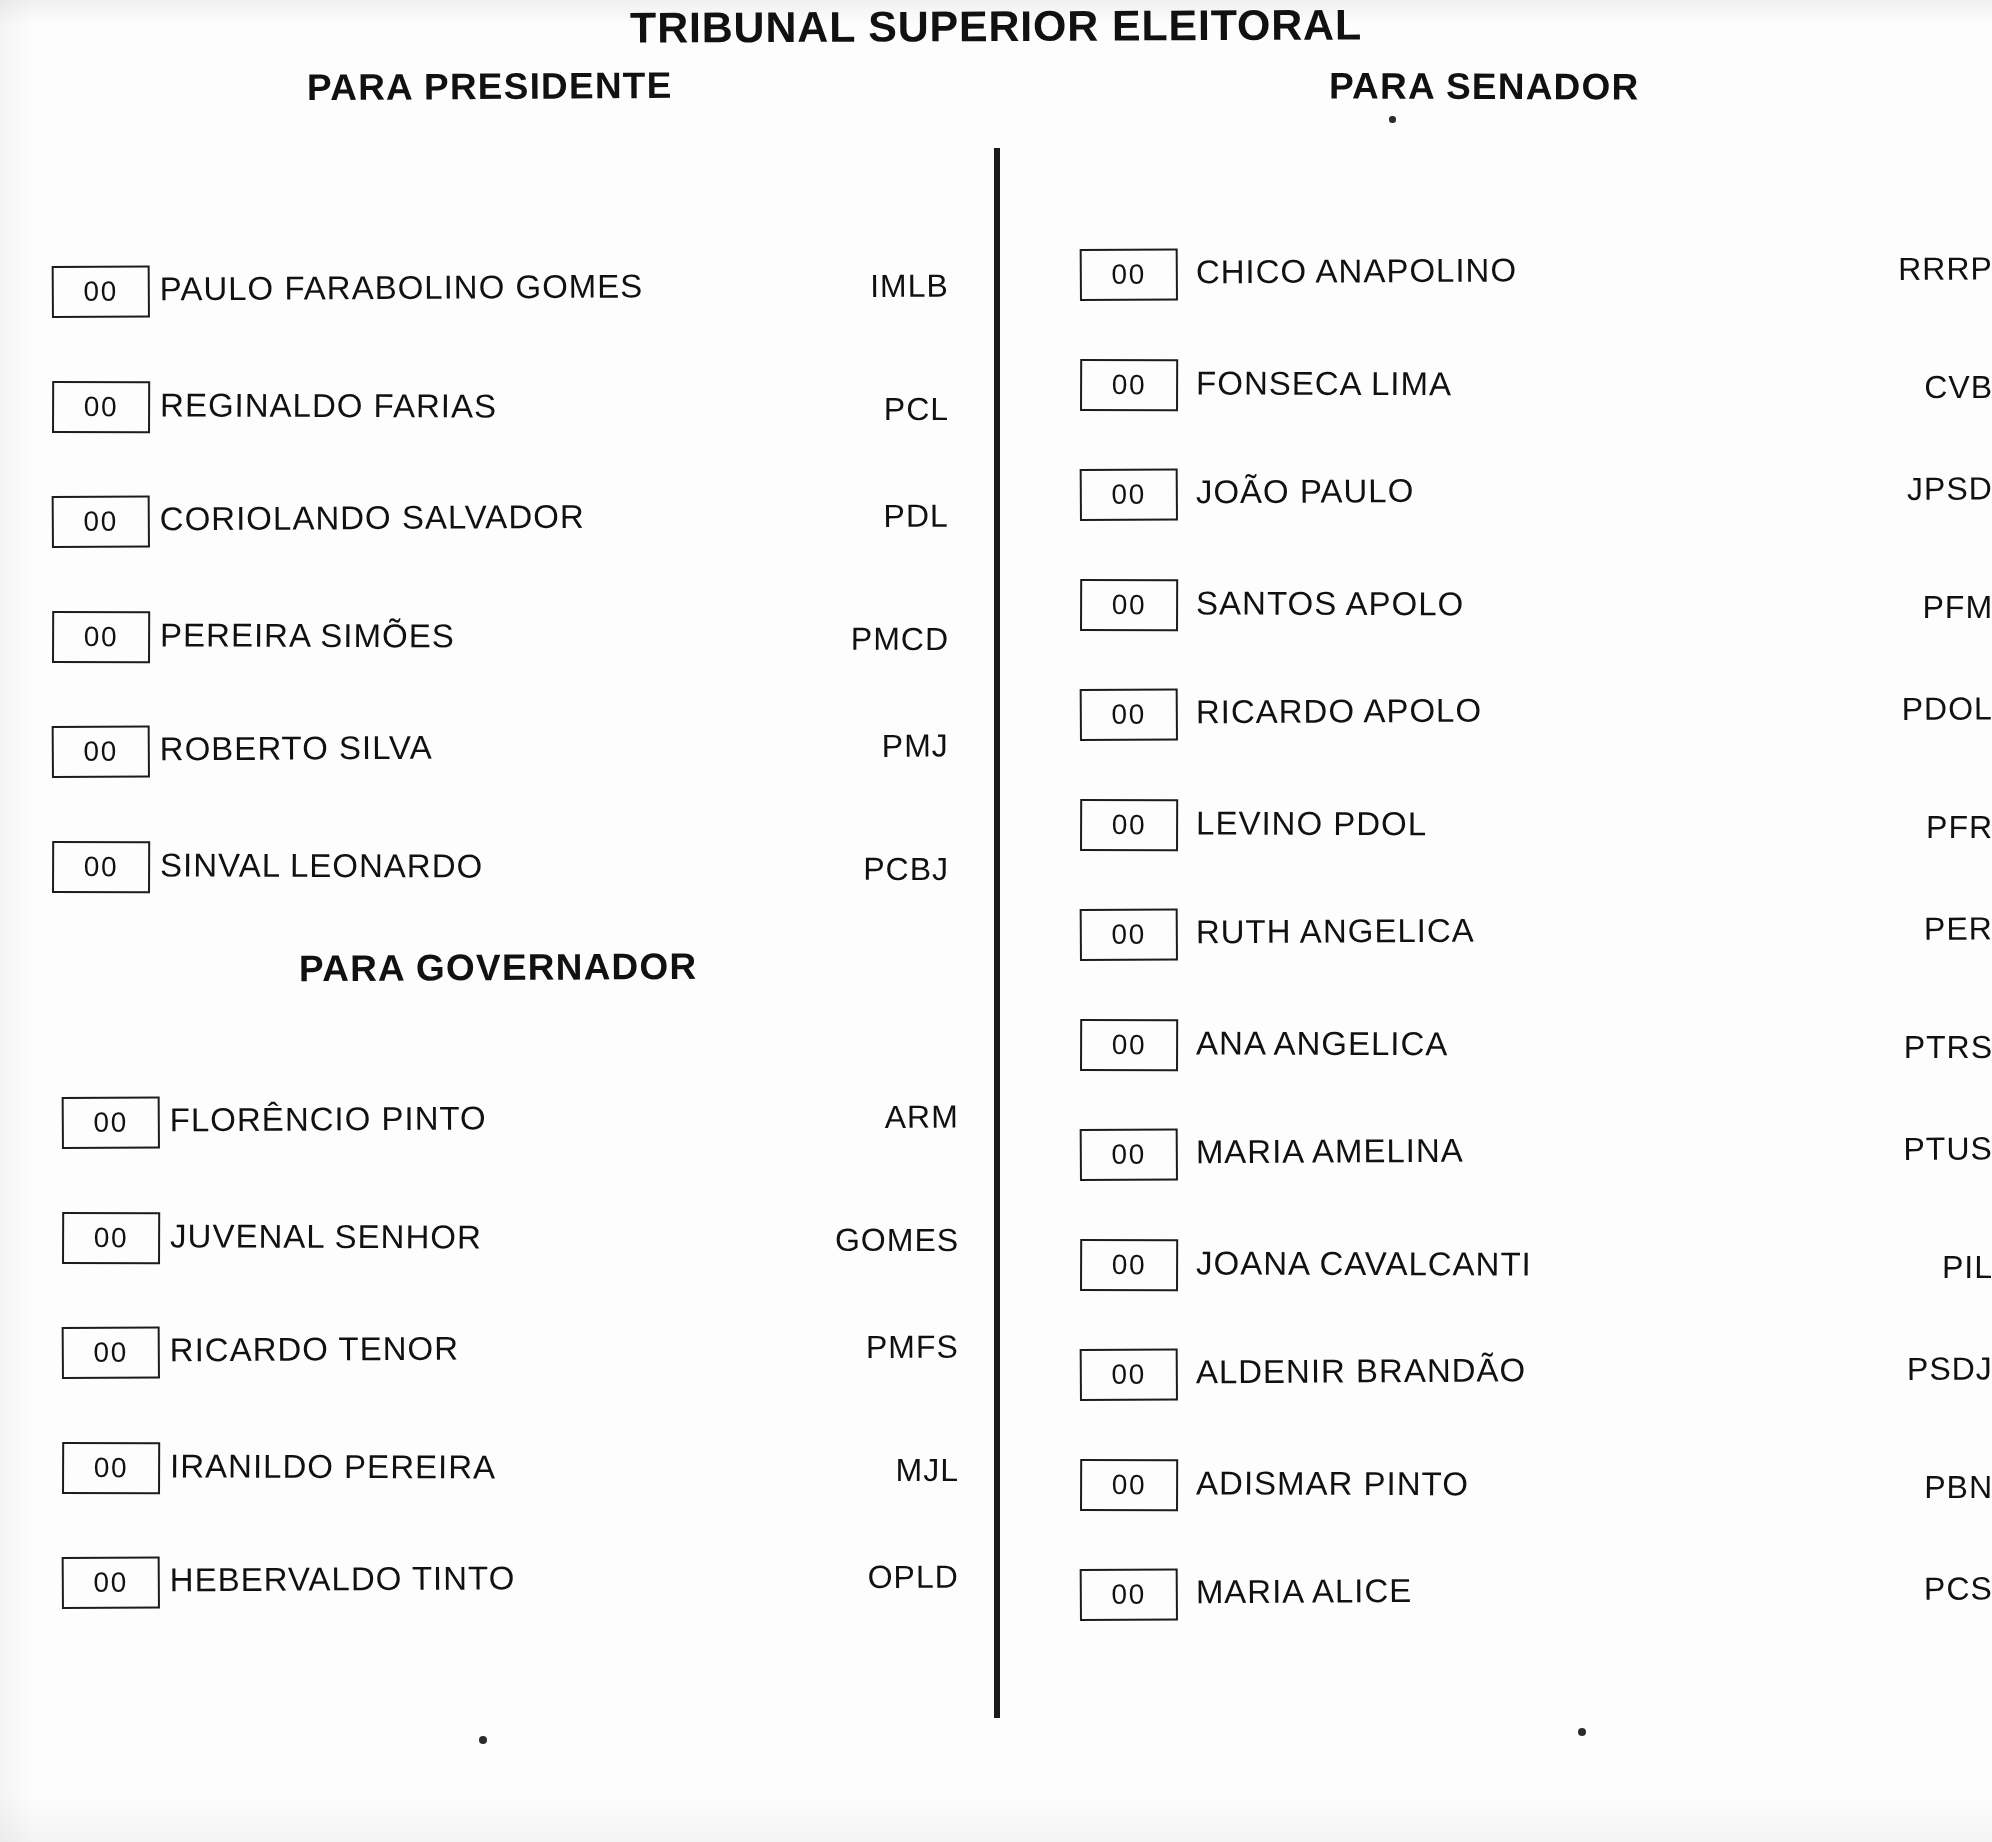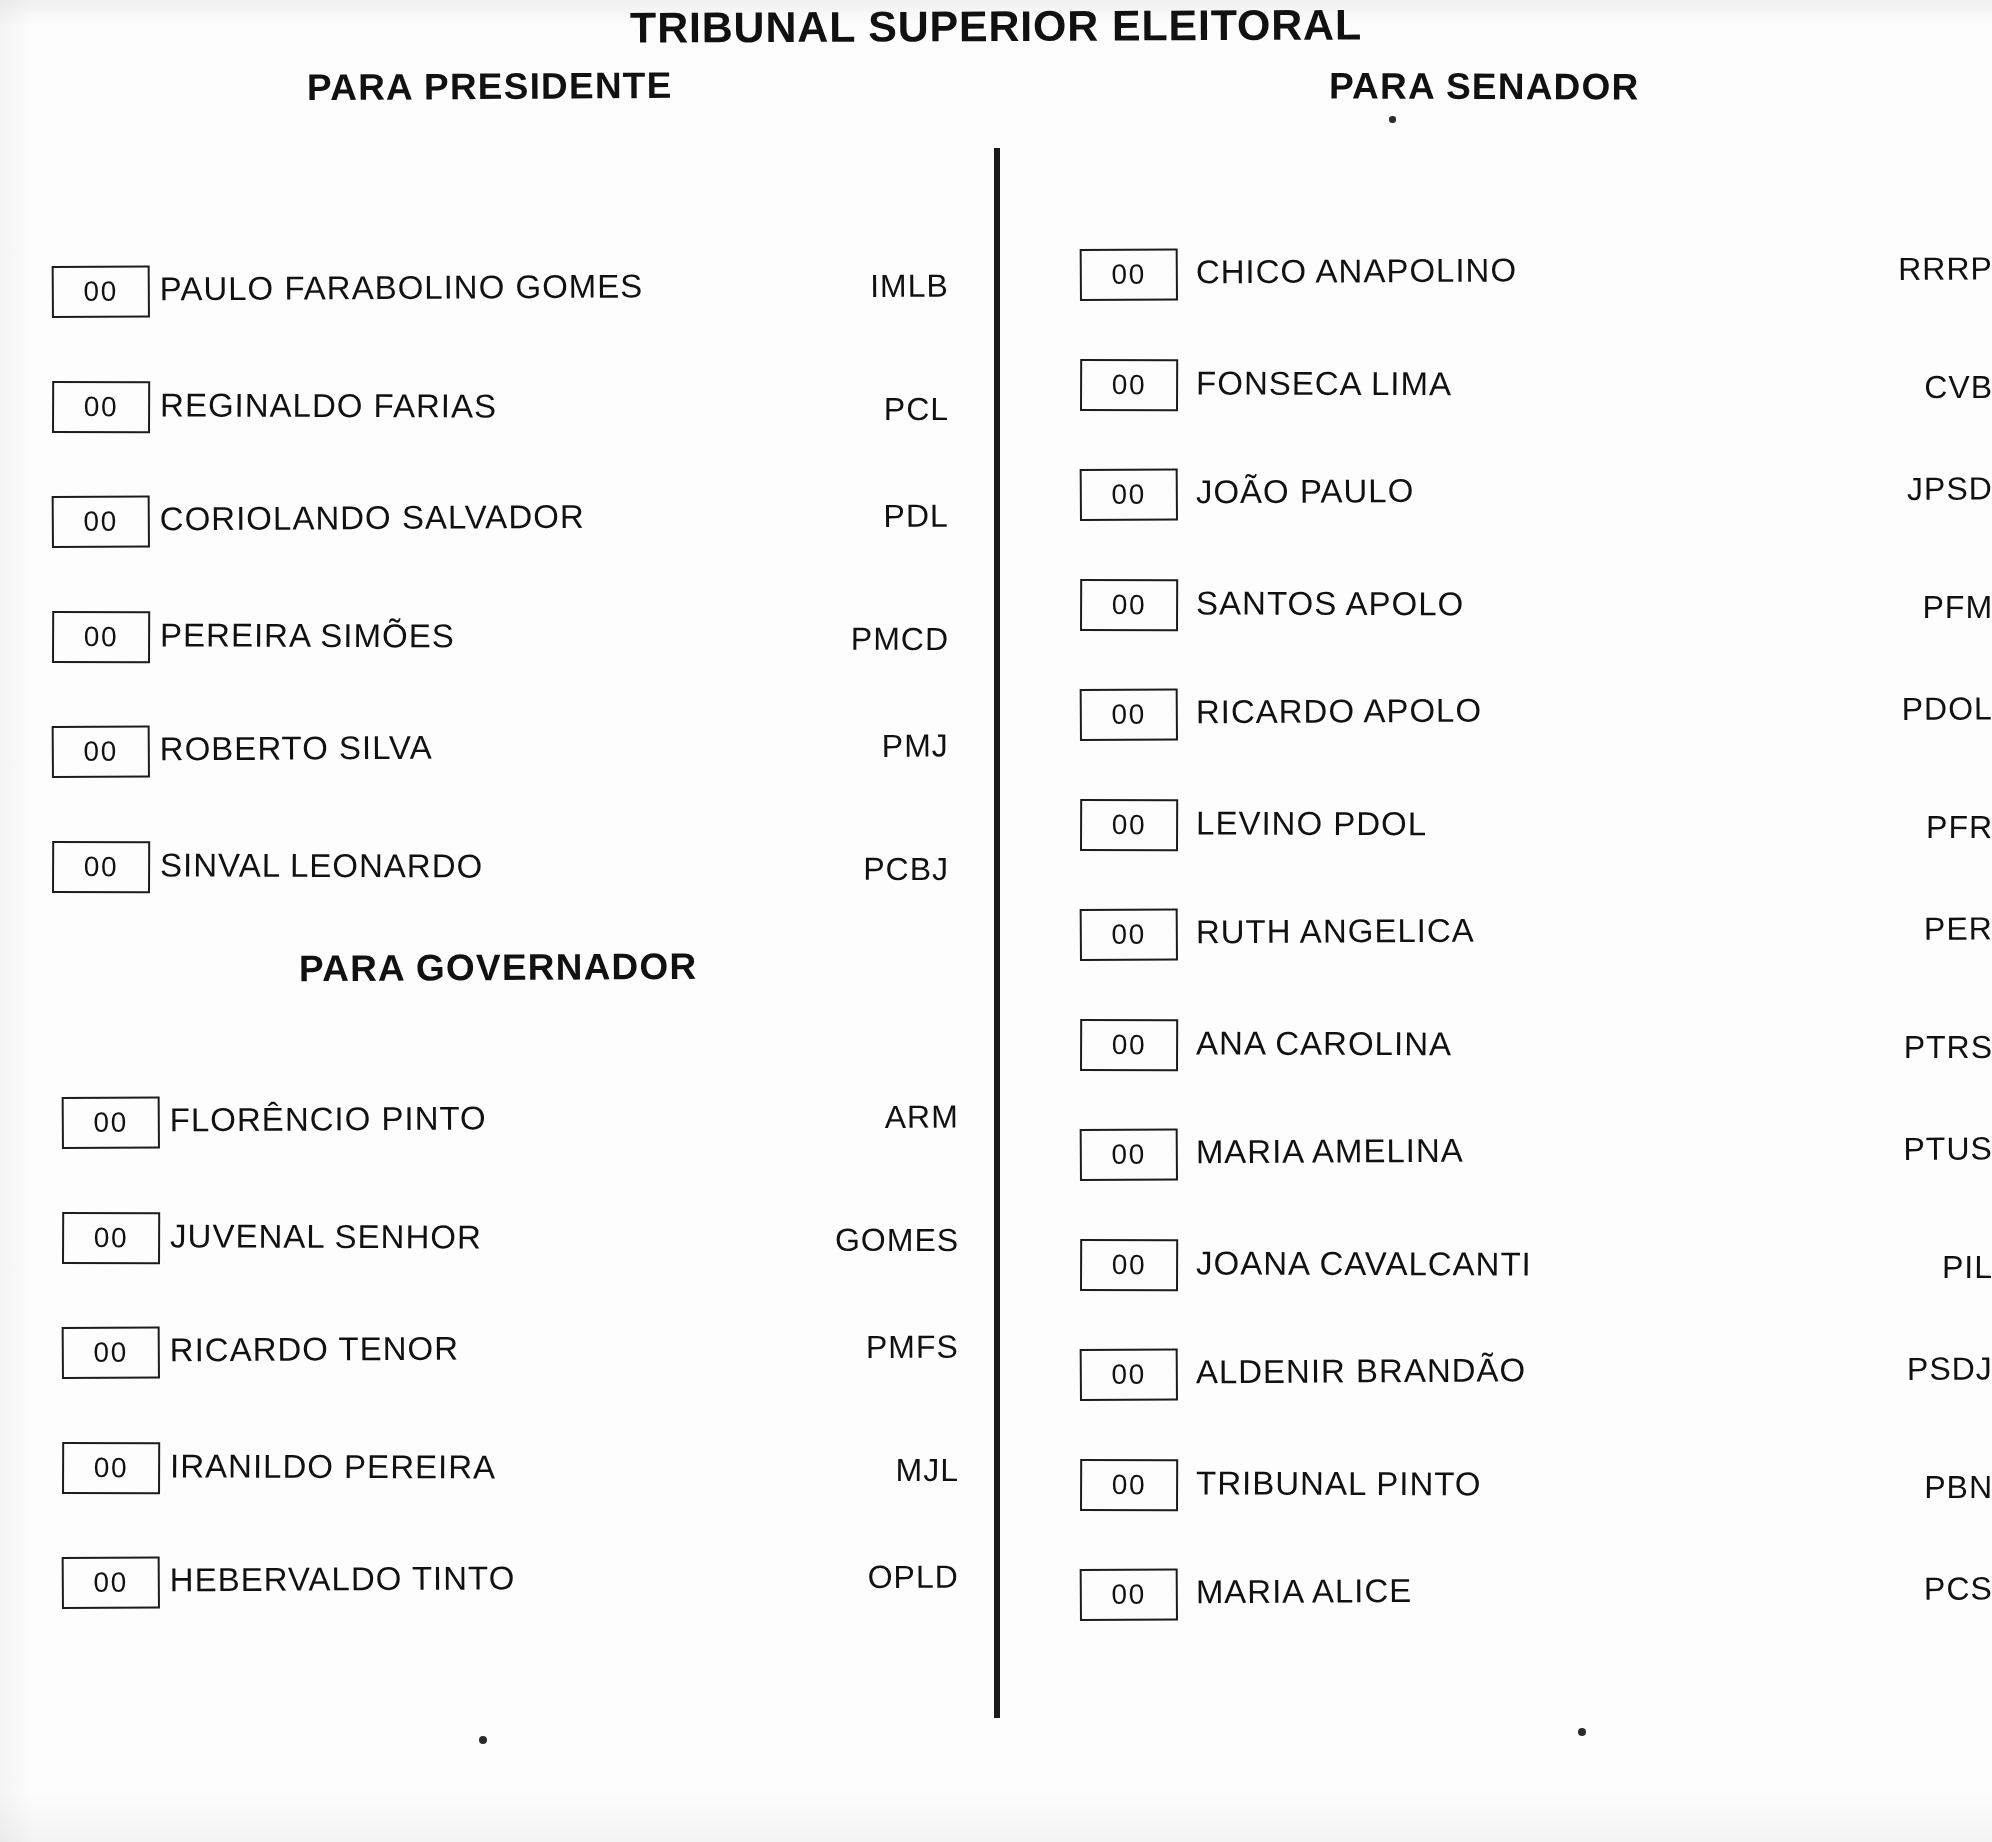--- a/index.html
+++ b/index.html
@@ -231,41 +231,41 @@
         <div class="cand-name">LEVINO PDOL</div>
         <div class="party">PFR</div>
       </div>
       <div class="cand-row skew-a">
         <div class="numbox">00</div>
         <div class="cand-name">RUTH ANGELICA</div>
         <div class="party">PER</div>
       </div>
       <div class="cand-row skew-b">
         <div class="numbox">00</div>
-        <div class="cand-name">ANA CAROLINA</div>
+        <div class="cand-name">ANA ANGELICA</div>
         <div class="party">PTRS</div>
       </div>
       <div class="cand-row skew-a">
         <div class="numbox">00</div>
         <div class="cand-name">MARIA AMELINA</div>
         <div class="party">PTUS</div>
       </div>
       <div class="cand-row skew-b">
         <div class="numbox">00</div>
         <div class="cand-name">JOANA CAVALCANTI</div>
         <div class="party">PIL</div>
       </div>
       <div class="cand-row skew-a">
         <div class="numbox">00</div>
         <div class="cand-name">ALDENIR BRANDÃO</div>
         <div class="party">PSDJ</div>
       </div>
       <div class="cand-row skew-b">
         <div class="numbox">00</div>
-        <div class="cand-name">TRIBUNAL PINTO</div>
+        <div class="cand-name">ADISMAR PINTO</div>
         <div class="party">PBN</div>
       </div>
       <div class="cand-row skew-a">
         <div class="numbox">00</div>
         <div class="cand-name">MARIA ALICE</div>
         <div class="party">PCS</div>
       </div>
     </div>
 
   <div class="speck" style="left:479px; top:1736px; width:8.3px; height:8.3px;"></div>

